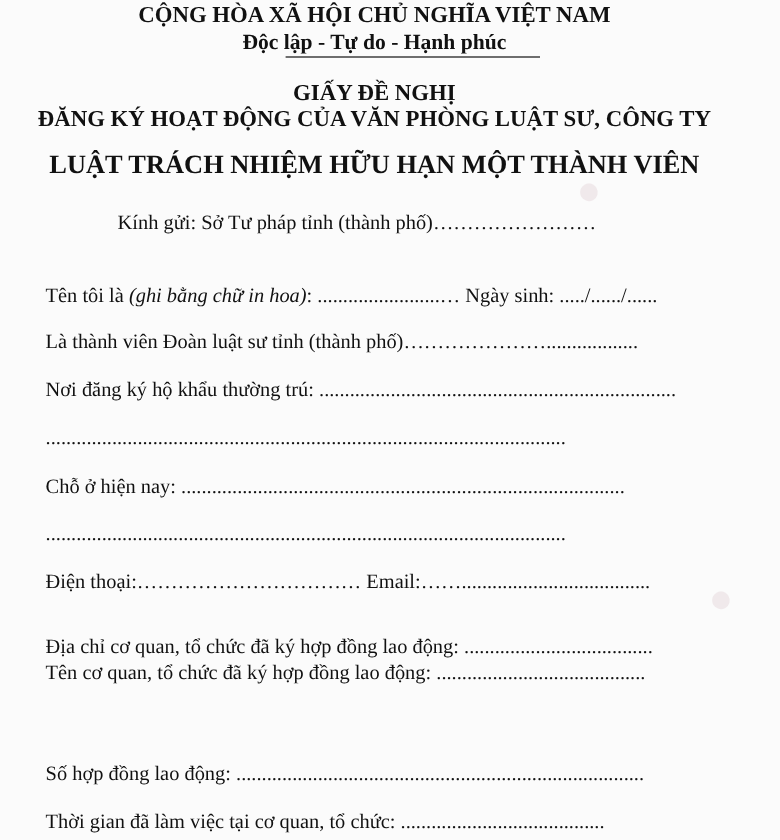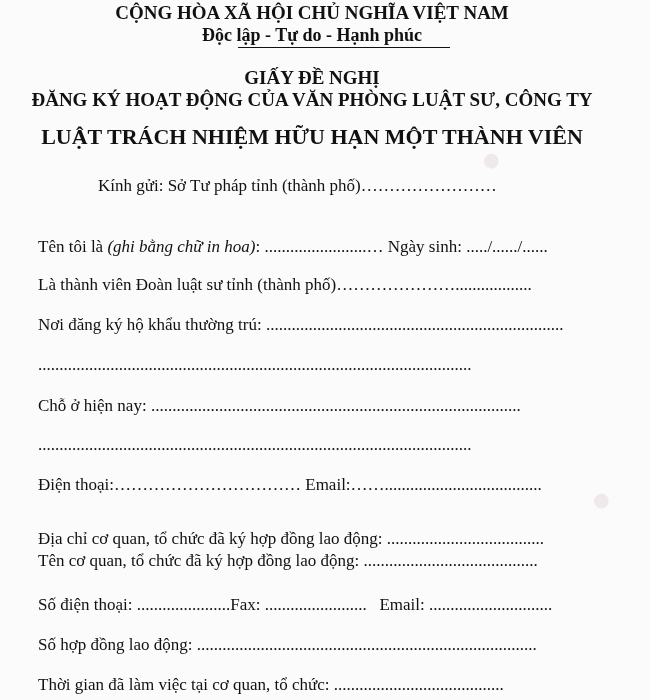--- a/index.html
+++ b/index.html
@@ -81,23 +81,20 @@
   </div>
 
   <div class="line" style="top:515px;margin-top:36px;">
     <span>Tên cơ quan, tổ chức đã ký hợp đồng lao động: </span><span>.........................................</span>
   </div>
 
   <div class="line" style="top:529px;">
     <span>Địa chỉ cơ quan, tổ chức đã ký hợp đồng lao động: </span><span>.....................................</span>
   </div>
 
-  <div class="line" style="top:595px;">
-    <span>Số điện thoại: </span><span>......................</span><span>Fax: </span><span>........................</span><span style="white-space:pre;">   Email: </span><span>.............................</span>
-  </div>
 
   <div class="line" style="top:635px;">
     <span>Số hợp đồng lao động: </span><span>................................................................................</span>
   </div>
 
   <div class="line" style="top:675px;">
     <span>Thời gian đã làm việc tại cơ quan, tổ chức: </span><span>........................................</span>
   </div>
 
 </div>

